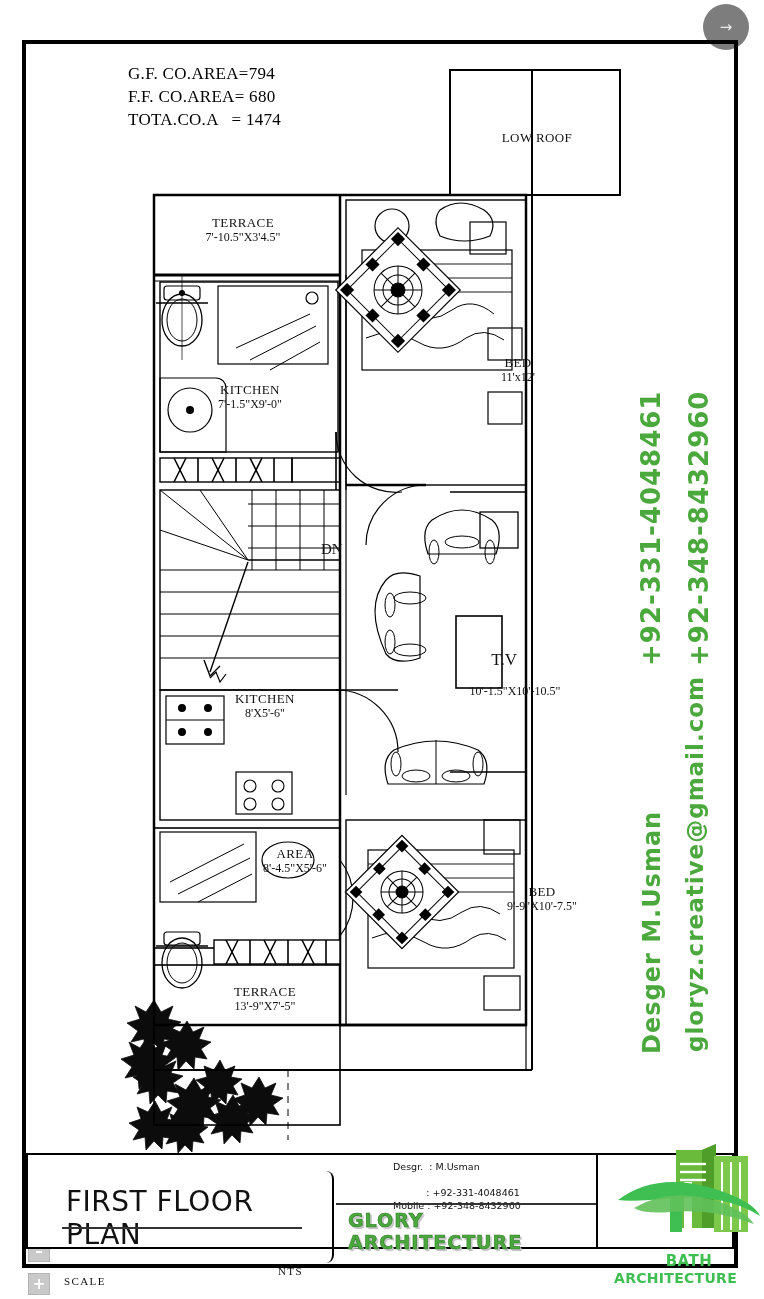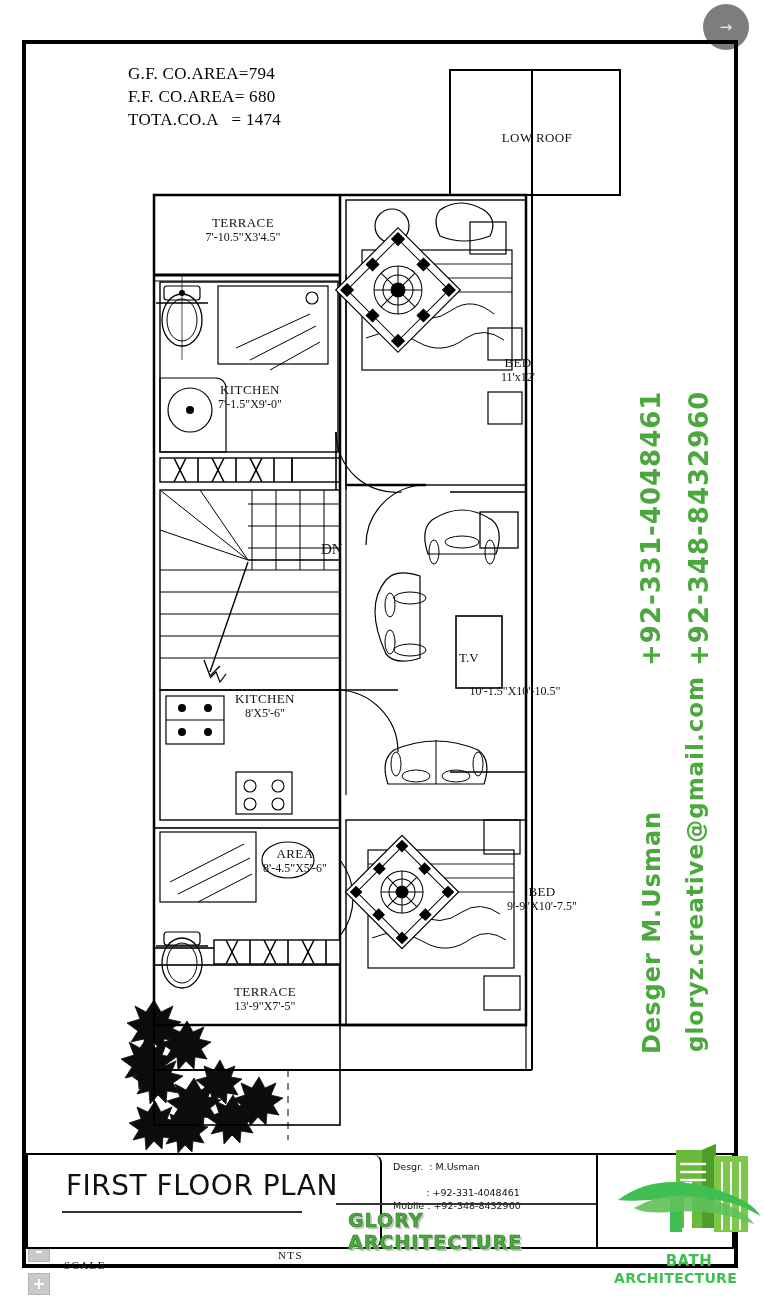--- a/index.html
+++ b/index.html
@@ -7,28 +7,28 @@
        font-family:"Liberation Serif",serif;}
   .abs{position:absolute;}
   
   #sheet-border{left:22px;top:40px;width:716px;height:1228px;border:4px solid #000;box-sizing:border-box;}
   
   #area-note{left:128px;top:62px;font-size:17px;line-height:23px;letter-spacing:.3px;color:#000;}
   #area-note div{white-space:pre;}
   .lbl{font-size:12.5px;text-align:center;line-height:14px;color:#111;white-space:nowrap;}
   .lbl .n{font-size:13px;letter-spacing:.4px;}
   .lbl .d{font-size:12px;}
-  .tv{font-size:13px;text-align:left;color:#111;}
+  .tv{font-size:17px;text-align:right;color:#111;}
   
   .greenv{color:#4aa83d;font-family:"DejaVu Sans",sans-serif;font-weight:700;
           writing-mode:vertical-rl;transform:rotate(180deg);white-space:nowrap;
           letter-spacing:1px;}
   
   #titleblock{left:26px;top:1153px;width:708px;height:96px;border:2px solid #000;box-sizing:border-box;background:#fff;}
-  #tb-left{left:0;top:0;width:354px;height:100%;border-right:2px solid #000;box-sizing:border-box;border-radius:8px;}
+  #tb-left{left:0;top:16px;width:306px;height:100%;border-right:2px solid #000;box-sizing:border-box;border-radius:8px;}
   #tb-title{left:38px;top:14px;font-family:"DejaVu Sans",sans-serif;font-size:28px;letter-spacing:.5px;color:#111;font-weight:400;}
   #tb-rule{left:34px;top:56px;width:240px;height:2px;background:#333;}
   #tb-scale{left:36px;top:62px;font-size:11px;letter-spacing:1.4px;color:#111;margin-top:42px;}
   #tb-nts{left:250px;top:62px;font-size:11px;letter-spacing:1.4px;color:#111;margin-top:32px;}
   #tb-mid{left:308px;top:0;width:262px;height:100%;border-right:2px solid #000;box-sizing:border-box;}
   .dsg{font-family:"DejaVu Sans",sans-serif;font-size:9.5px;color:#111;line-height:12.5px;white-space:pre;padding-left:47px;}
   #tb-glory{font-family:"DejaVu Sans",sans-serif;font-weight:700;font-size:19px;
             letter-spacing:1px;color:#4aa83d;-webkit-text-stroke:0.6px #2f7a28;
             text-shadow:1px 1px 0 #cfcfcf,2px 2px 1px #bdbdbd;}
   

